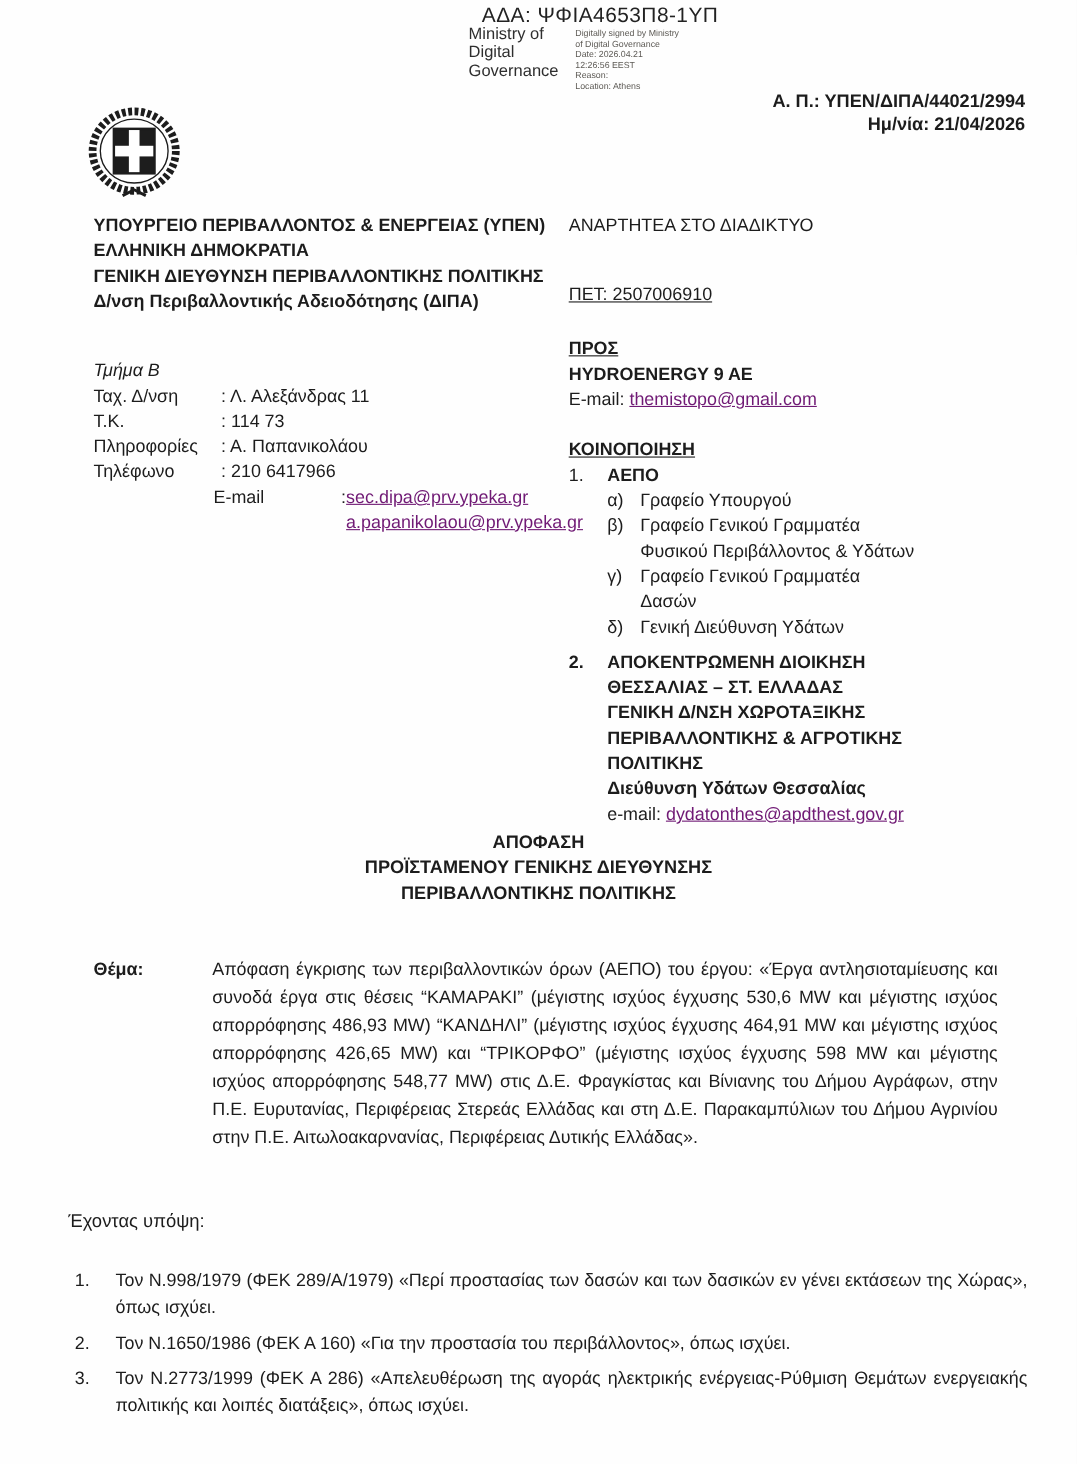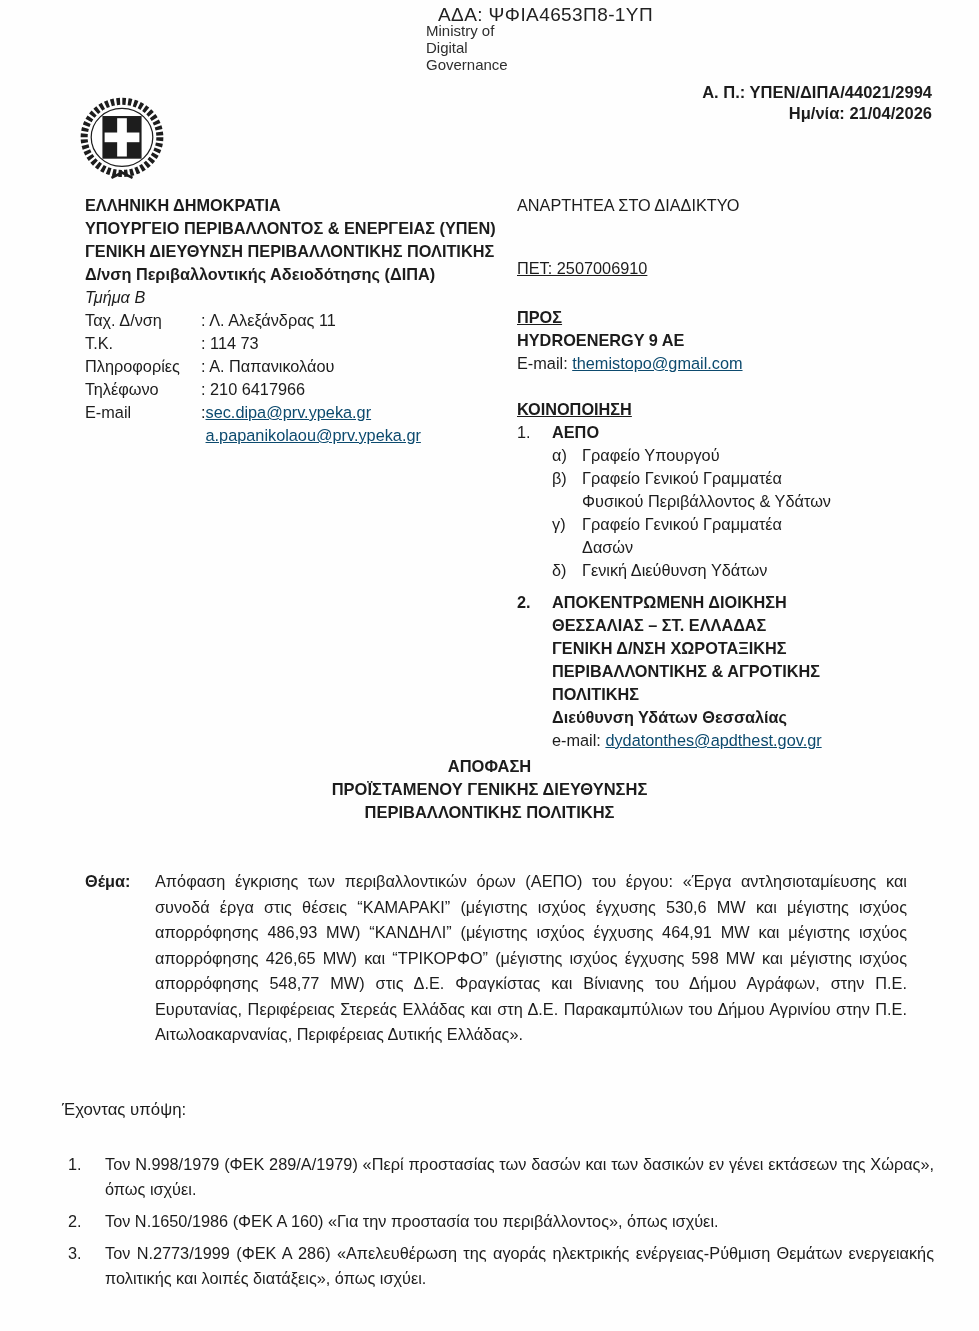--- a/index.html
+++ b/index.html
@@ -5,91 +5,99 @@
   * { margin:0; padding:0; box-sizing:border-box; }
   html,body { background:#e8e8e8; }
   .page {
     position:relative; width:979px; height:1331px; margin:0 auto;
     background:#fefefe; color:#1c1c1c;
     font-family:"Liberation Sans","DejaVu Sans",sans-serif;
     font-size:16.3px; line-height:23px; overflow:hidden;
   }
   .b { font-weight:bold; }
   .u { text-decoration:underline; }
-  .i { font-style:italic; }
-  a.lnk, .lnk { color:#0c4a6e; text-decoration:underline; cursor:pointer; }
+  .i { font-style:italic;margin-top:40px; }
+  a.lnk, .lnk { color:#701a75; text-decoration:underline; cursor:pointer; }
 
   .ada { position:absolute; top:3px; left:438px; font-size:19px; letter-spacing:.4px; color:#222; }
   .signer-name { position:absolute; top:22px; left:426px; width:104px; font-size:15px; line-height:17px; color:#2e2e2e; }
   .sig-details { position:absolute; top:26px; left:523px; width:120px; font-size:8px; line-height:9.5px; color:#5d5a55; }
   .protocol-block { position:absolute; top:82px; right:47px; text-align:right; font-weight:bold; font-size:16.5px; line-height:21px; }
   .emblem { position:absolute; top:94px; left:78px; width:88px; height:92px; }
 
   .sender { position:absolute; top:194px; left:85px; width:445px; }
   .sender .hd { font-weight:bold; }
   .crow { display:flex; }
   .crow .lbl { width:116px; flex:none; }
-  .email-links { display:flex; }
+  .email-links { display:flex;justify-content:flex-end; }
   .email-links .stack div { white-space:nowrap; }
 
   .rightcol { position:absolute; top:194px; left:517px; width:432px; }
   .gap24 { margin-top:40px;text-decoration:underline; }
   .gap26 { margin-top:26px; }
   .gap23 { margin-top:23px; }
   .cc-row { display:flex; }
   .cc-num { width:35px; flex:none; }
   .cc-sub { display:flex; margin-left:35px; }
   .cc-letter { width:30px; flex:none; }
   .cc-sub .txt { max-width:252px; }
   .cc2-title { max-width:272px; font-weight:bold; }
   .cc2-body { max-width:300px; }
 
   .decision-heading { position:absolute; top:755px; left:0; width:100%; text-align:center; font-weight:bold; font-size:16.5px; line-height:23px; }
 
   .subject { position:absolute; top:869px; left:85px; width:822px; display:flex; line-height:25.5px; }
   .subject .lbl { width:70px; flex:none; font-weight:bold; }
-  .subject .txt { flex:1; text-align:justify; }
+  .subject .txt { flex:1; text-align:justify;margin-left:38px; }
 
   .having { position:absolute; top:1098px; left:62px; font-size:16.8px; }
 
   .considerations { position:absolute; top:1152px; left:68px; width:866px; }
   .c-item { display:flex; margin-bottom:7px; line-height:25px; }
   .c-num { width:37px; flex:none; }
   .c-text { flex:1; text-align:justify; }
 </style>
 </head>
 <body>
 
 <div class="page">
 
   <div class="ada">ΑΔΑ: ΨΦΙΑ4653Π8-1ΥΠ</div>
 
   <div class="signer-name">Ministry of Digital Governance</div>
 
+  <div class="sig-details">
+    <div>Digitally signed by Ministry</div>
+    <div>of Digital Governance</div>
+    <div>Date: 2026.04.21</div>
+    <div>12:26:56 EEST</div>
+    <div>Reason:</div>
+    <div>Location: Athens</div>
+  </div>
 
   <div class="protocol-block">
     <div>Α. Π.: ΥΠΕΝ/ΔΙΠΑ/44021/2994</div>
     <div>Ημ/νία: 21/04/2026</div>
   </div>
 
   <div class="emblem">
     <svg viewBox="0 0 100 104" width="88" height="92">
       <ellipse cx="50" cy="49" rx="43" ry="41" fill="none" stroke="#1d1d1d" stroke-width="8" stroke-dasharray="4 2.6"></ellipse>
       <ellipse cx="50" cy="49" rx="35" ry="33" fill="#ffffff" stroke="#1d1d1d" stroke-width="1.4"></ellipse>
       <rect x="29" y="26" width="42" height="46" fill="#1d1d1d"></rect>
       <rect x="44.5" y="26" width="11" height="46" fill="#ffffff"></rect>
       <rect x="29" y="43.5" width="42" height="11" fill="#ffffff"></rect>
       <rect x="29" y="26" width="42" height="46" fill="none" stroke="#1d1d1d" stroke-width="2.5"></rect>
       <path d="M38 95 L50 89 L62 95" fill="none" stroke="#1d1d1d" stroke-width="3"></path>
     </svg>
   </div>
 
   <div class="sender">
+    <div class="hd">ΥΠΟΥΡΓΕΙΟ ΠΕΡΙΒΑΛΛΟΝΤΟΣ &amp; ΕΝΕΡΓΕΙΑΣ (ΥΠΕΝ)</div>
     <div class="hd">ΕΛΛΗΝΙΚΗ ΔΗΜΟΚΡΑΤΙΑ</div>
-    <div class="hd">ΥΠΟΥΡΓΕΙΟ ΠΕΡΙΒΑΛΛΟΝΤΟΣ &amp; ΕΝΕΡΓΕΙΑΣ (ΥΠΕΝ)</div>
     <div class="hd">ΓΕΝΙΚΗ ΔΙΕΥΘΥΝΣΗ ΠΕΡΙΒΑΛΛΟΝΤΙΚΗΣ ΠΟΛΙΤΙΚΗΣ</div>
     <div class="hd">Δ/νση Περιβαλλοντικής Αδειοδότησης (ΔΙΠΑ)</div>
     <div class="i">Τμήμα Β</div>
     <div class="crow">
       <span class="lbl">Ταχ. Δ/νση</span>
       <span>: Λ. Αλεξάνδρας 11</span>
     </div>
     <div class="crow">
       <span class="lbl">Τ.Κ.</span>
       <span>: 114 73</span>

